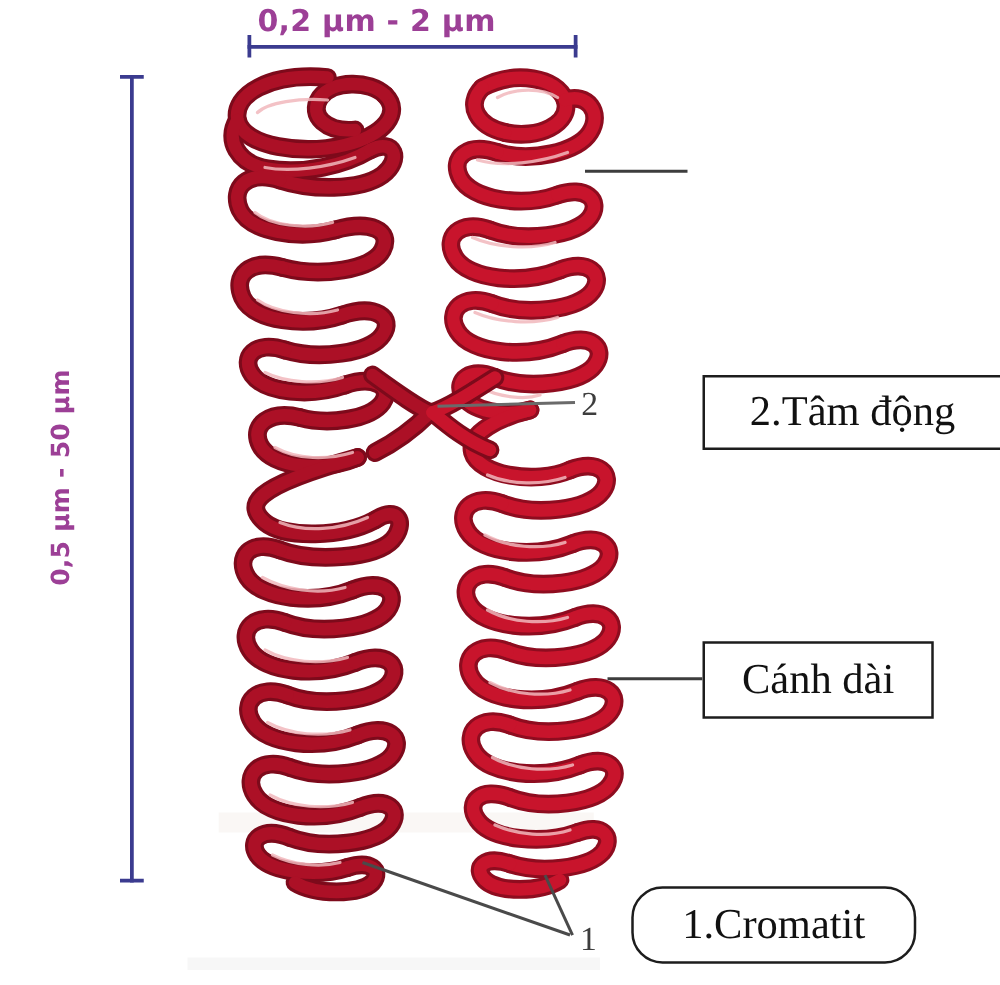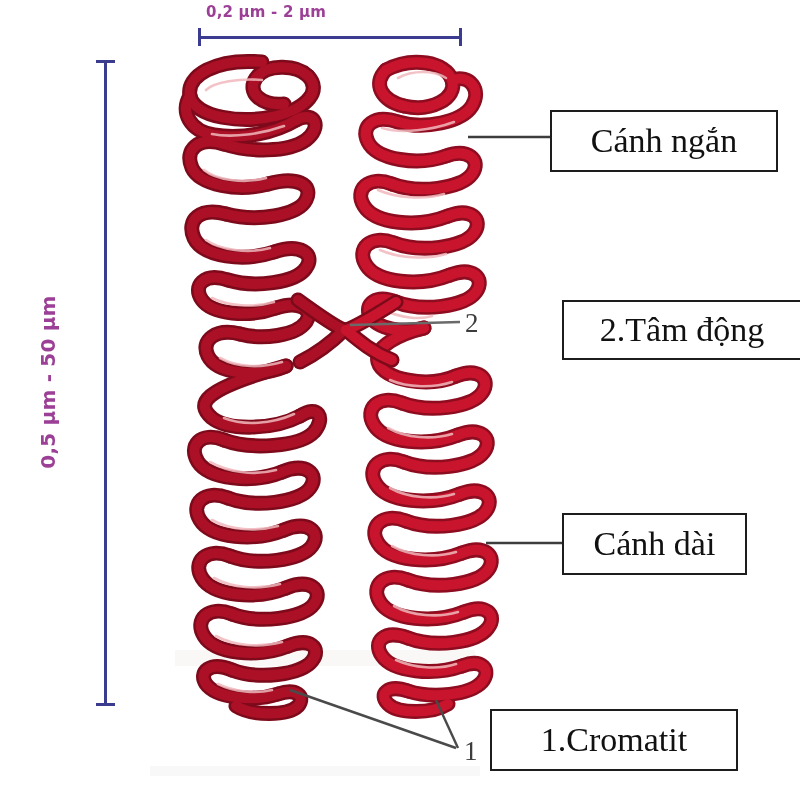--- a/index.html
+++ b/index.html
@@ -25,21 +25,21 @@
   .dim-text{
     position:absolute;
     font-family:"DejaVu Sans", sans-serif;
     font-weight:bold;
     color:#9c3f96;
     letter-spacing:0.2px;
     white-space:nowrap;
   }
   #dim-width-text{
     left:206px;top:3px;
-    font-size:15px;
+    font-size:24px;
   }
   #dim-height-text{
     left:-62px;top:370px;
     font-size:20px;
     width:220px;
     text-align:center;
     transform:rotate(-90deg);
     transform-origin:center center;
   }
 
@@ -59,21 +59,21 @@
   .callout-box span{
     font-family:"Liberation Serif", serif;
     font-size:34px;
     color:#111111;
     white-space:nowrap;
     line-height:1;
   }
   #callout-short-arm{left:550px;top:110px;width:228px;height:62px;}
   #callout-centromere{left:518px;top:300px;width:240px;height:60px;margin-left:44px;}
   #callout-long-arm{left:562px;top:513px;width:185px;height:62px;}
-  #callout-chromatid{left:490px;top:709px;width:248px;height:62px;}
+  #callout-chromatid{left:505px;top:709px;width:228px;height:62px;border-radius:25px;}
 
   
   #leaders{position:absolute;left:0;top:0;width:800px;height:788px;pointer-events:none;}
   .index-mark{
     position:absolute;
     font-family:"Liberation Serif", serif;
     font-size:27px;
     color:#3d3d3d;
     white-space:nowrap;
   }
@@ -270,23 +270,20 @@
 
     <line x1="486" y1="543" x2="562" y2="543" stroke="#3d3d3d" stroke-width="2.4"></line>
 
     <line x1="290" y1="690" x2="456" y2="748" stroke="#4a4a4a" stroke-width="2.4"></line>
     <line x1="436" y1="700" x2="458" y2="748" stroke="#4a4a4a" stroke-width="2.4"></line>
   </svg>
 
   <div class="index-mark" id="index-2">2</div>
   <div class="index-mark" id="index-1">1</div>
 
-  <div class="callout-box" id="callout-short-arm">
-    <span>Cánh ngắn</span>
-  </div>
   <div class="callout-box" id="callout-centromere">
     <span>2.Tâm động</span>
   </div>
   <div class="callout-box" id="callout-long-arm">
     <span>Cánh dài</span>
   </div>
   <div class="callout-box" id="callout-chromatid">
     <span>1.Cromatit</span>
   </div>
 

